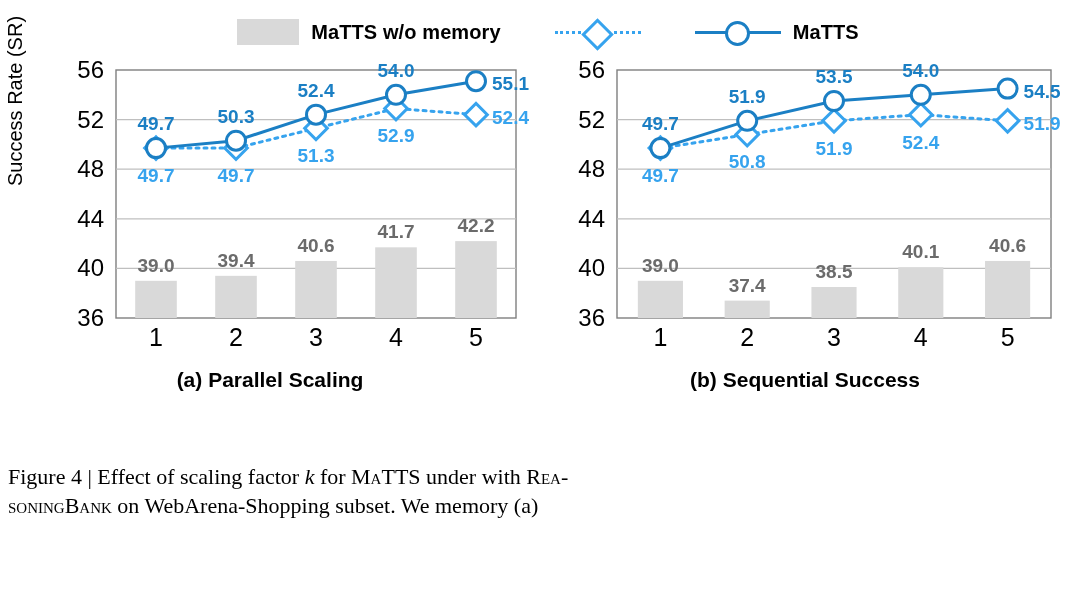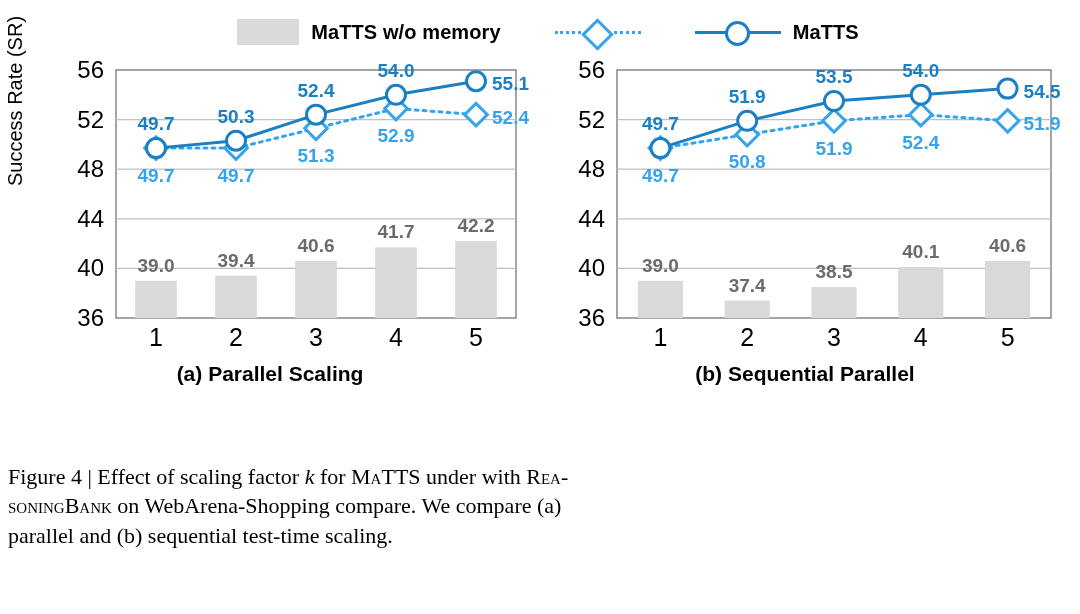--- a/index.html
+++ b/index.html
@@ -98,21 +98,21 @@
   .panel {
     position: absolute;
     top: 56px;
     height: 350px;
   }
   #panel-a { left: 10px;  width: 520px; }
   #panel-b { left: 545px; width: 520px; }
 
   .panel-title {
     position: absolute;
-    bottom: 20px;
+    bottom: 14px;
     left: 0;
     width: 100%;
     text-align: center;
     font-size: 21px;
     font-weight: bold;
   }
   .ylabel {
     position: absolute;
     left: -6px;
     top: 130px;
@@ -250,26 +250,25 @@
         <circle cx="202.2" cy="64.84000000000003" r="9.5" fill="#fff" stroke="#1b7fc4" stroke-width="3"></circle>
         <circle cx="289" cy="45" r="9.5" fill="#fff" stroke="#1b7fc4" stroke-width="3"></circle>
         <circle cx="375.8" cy="38.79999999999998" r="9.5" fill="#fff" stroke="#1b7fc4" stroke-width="3"></circle>
         <circle cx="462.59999999999997" cy="32.599999999999994" r="9.5" fill="#fff" stroke="#1b7fc4" stroke-width="3"></circle>
         <text x="115.4" y="74.11999999999995" text-anchor="middle" font-family="Liberation Sans, sans-serif" font-size="19" font-weight="bold" fill="#1b7fc4">49.7</text>
         <text x="202.2" y="46.84000000000003" text-anchor="middle" font-family="Liberation Sans, sans-serif" font-size="19" font-weight="bold" fill="#1b7fc4">51.9</text>
         <text x="289" y="27" text-anchor="middle" font-family="Liberation Sans, sans-serif" font-size="19" font-weight="bold" fill="#1b7fc4">53.5</text>
         <text x="375.8" y="20.799999999999983" text-anchor="middle" font-family="Liberation Sans, sans-serif" font-size="19" font-weight="bold" fill="#1b7fc4">54.0</text>
         <text x="478.59999999999997" y="41.599999999999994" text-anchor="start" font-family="Liberation Sans, sans-serif" font-size="19" font-weight="bold" fill="#1b7fc4">54.5</text>
       </svg>
-    <div class="panel-title">(b) Sequential Parallel</div>
+    <div class="panel-title">(b) Sequential Success</div>
   </div>
 </div>
 
 <div id="caption" style="position:absolute; left:8px; top:462px; width:1030px;
             font-family:'Liberation Serif', serif; font-size:22px; line-height:1.33;">
   <div>
     <span>Figure 4 | Effect of scaling factor </span><span style="font-style:italic;">k</span><span> for </span><span style="font-variant:small-caps;">MaTTS</span><span> under with </span><span style="font-variant:small-caps;">Rea-</span>
   </div>
   <div>
-    <span style="font-variant:small-caps;">soningBank</span><span> on WebArena-Shopping compare. We compare (a)</span>
-  </div>
-  <div>parallel and (b) sequential test-time scaling.</div>
+    <span style="font-variant:small-caps;">soningBank</span><span> on WebArena-Shopping subset. We memory (a)</span>
+  </div>
 </div>
 
 </body></html>

